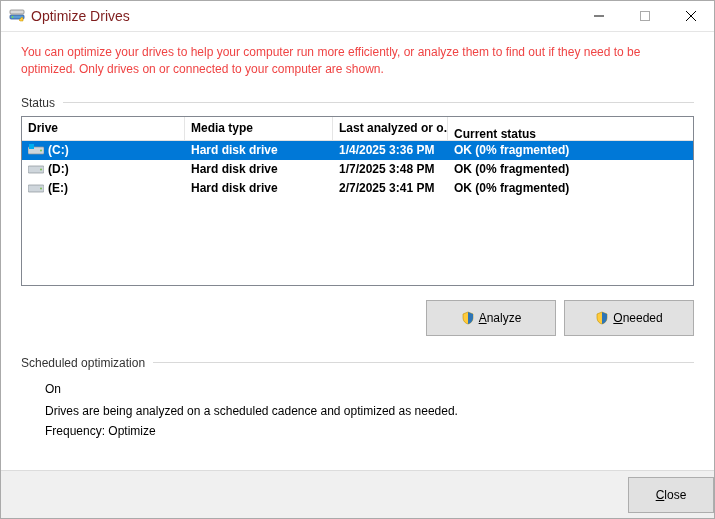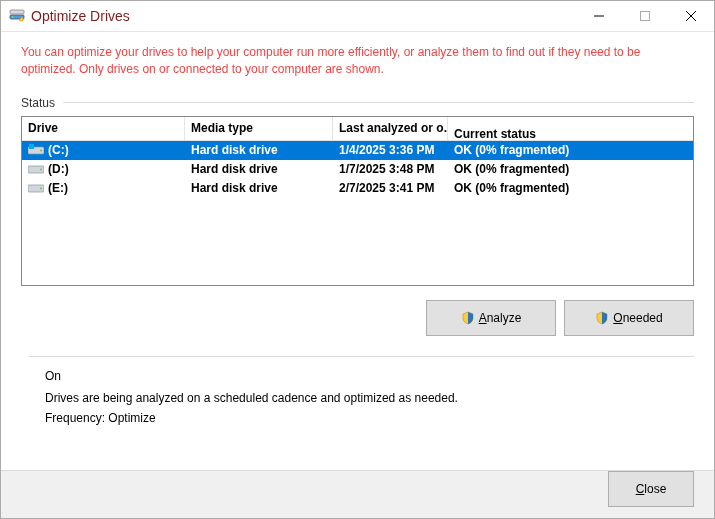--- a/index.html
+++ b/index.html
@@ -32,21 +32,21 @@
     .btn { min-width: 130px; height: 36px; border: 1px solid #adadad; background: #e1e1e1; font-size: 12px; display:inline-flex; align-items:center; justify-content:center; gap:4px; padding: 0 10px; cursor: default; }
     .shield { width:14px; height:14px; display:inline-flex;align-items:center;justify-content:center; }
 
     .sched-section { margin-top: 20px; }
     .sched-body { padding: 6px 0 0 24px; display:flex; align-items:center; }
     .sched-text { flex:1; }
     .sched-text .on-label { font-weight: 400; font-size: 12px; margin-bottom: 8px; color:#000; }
     .sched-text .line { font-size: 12px; color:#000000; margin-bottom: 6px; }
     .change-btn { min-width: 140px; }
 
-    .footer { position:absolute; bottom:0; left:0; right:0; background:#f0f0f0; border-top:1px solid #dcdcdc; height:48px; display:flex; justify-content:flex-end; padding-right:20px;}
+    .footer { position:absolute; bottom:0; left:0; right:0; background:#f0f0f0; border-top:1px solid #dcdcdc; height:48px; display:flex; align-items:center; justify-content:flex-end; }
     .footer .btn { min-width: 86px; }
 
     u { text-decoration: underline; }
   </style>
 </head>
 <body>
 
 <div class="titlebar">
   <span class="app-icon">
     <svg width="16" height="16" viewBox="0 0 16 16">
@@ -155,20 +155,21 @@
             <path d="M7 1 L12 3 V7 C12 10 9.5 12.5 7 13 C4.5 12.5 2 10 2 7 V3 Z" fill="#ffcb3d" stroke="#c09000" stroke-width="0.6"></path>
             <path d="M7 1 L12 3 V7 C12 10 9.5 12.5 7 13 V1 Z" fill="#2e75b6"></path>
           </svg>
       </span>
       <span><u>O</u><span>needed</span></span>
     </button>
   </div>
 
   <div class="sched-section">
     <div class="section-label">
+      <span>Scheduled optimization</span>
       <span class="rule"></span>
     </div>
     <div class="sched-body">
       <div class="sched-text">
         <div class="on-label">On</div>
         <div class="line">Drives are being analyzed on a scheduled cadence and optimized as needed.</div>
         <div class="line">Frequency: Optimize</div>
       </div>
     </div>
   </div>

